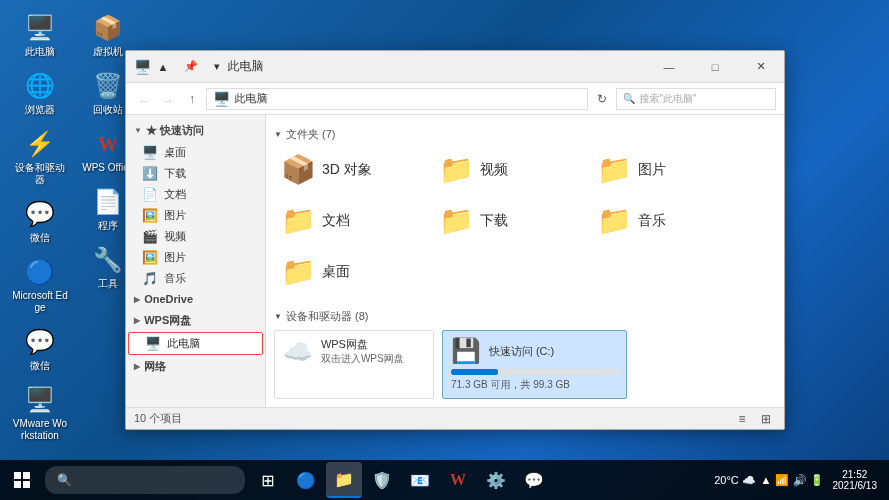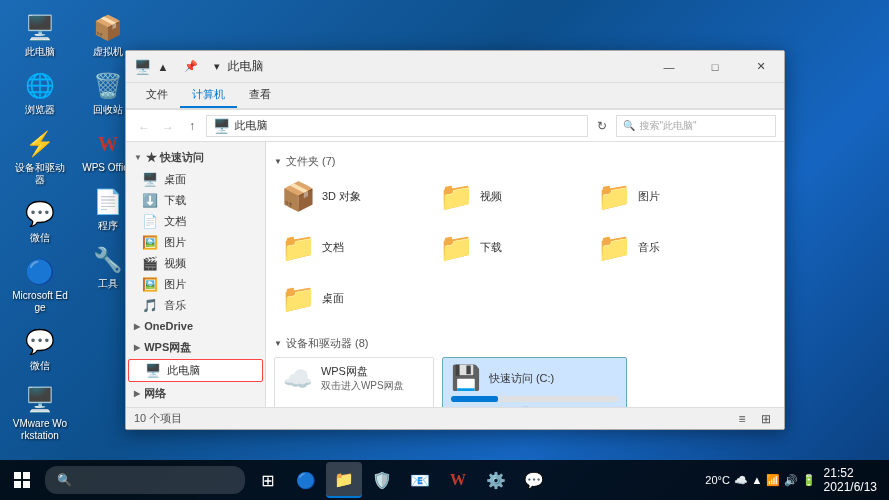--- a/index.html
+++ b/index.html
@@ -122,22 +122,22 @@
       position: absolute;
       right: 0;
       display: flex;
       align-items: center;
       height: 40px;
       padding-right: 4px;
       gap: 4px;
     }
     .taskbar-sys-time {
       color: white;
-      font-size: 12px;
-      text-align: left;
+      font-size: 10px;
+      text-align: center;
       padding-right: 8px;
     }
 
     
     .explorer-window {
       position: absolute;
       top: 50px;
       left: 125px;
       width: 660px;
       height: 380px;
@@ -328,21 +328,21 @@
       padding: 4px 6px;
       cursor: pointer;
       border-radius: 2px;
       border: 1px solid transparent;
     }
     .folder-item-icon {
       font-size: 28px;
       flex-shrink: 0;
     }
     .folder-item-label {
-      font-size: 11px;
+      font-size: 14px;
       color: #333;
     }
 
     
     .drive-grid {
       display: flex;
       gap: 8px;
       flex-wrap: wrap;
     }
     .drive-item {
@@ -486,27 +486,20 @@
         <span style="font-size:11px;color:#333;">▾</span>
       </div>
       <span class="title-bar-text" style="margin-left:8px;">此电脑</span>
       <div class="title-bar-controls">
         <div class="title-btn">—</div>
         <div class="title-btn">□</div>
         <div class="title-btn close">✕</div>
       </div>
     </div>
 
-    <div class="ribbon">
-      <div class="ribbon-tabs">
-        <div class="ribbon-tab">文件</div>
-        <div class="ribbon-tab active">计算机</div>
-        <div class="ribbon-tab">查看</div>
-      </div>
-    </div>
 
     <div class="address-bar">
       <div class="nav-btn disabled">←</div>
       <div class="nav-btn disabled">→</div>
       <div class="nav-btn">↑</div>
       <div class="address-input">
         <span class="address-path-icon">🖥️</span>
         <span style="margin-left:4px;font-size:11px;">此电脑</span>
       </div>
       <div class="nav-btn">↻</div>

